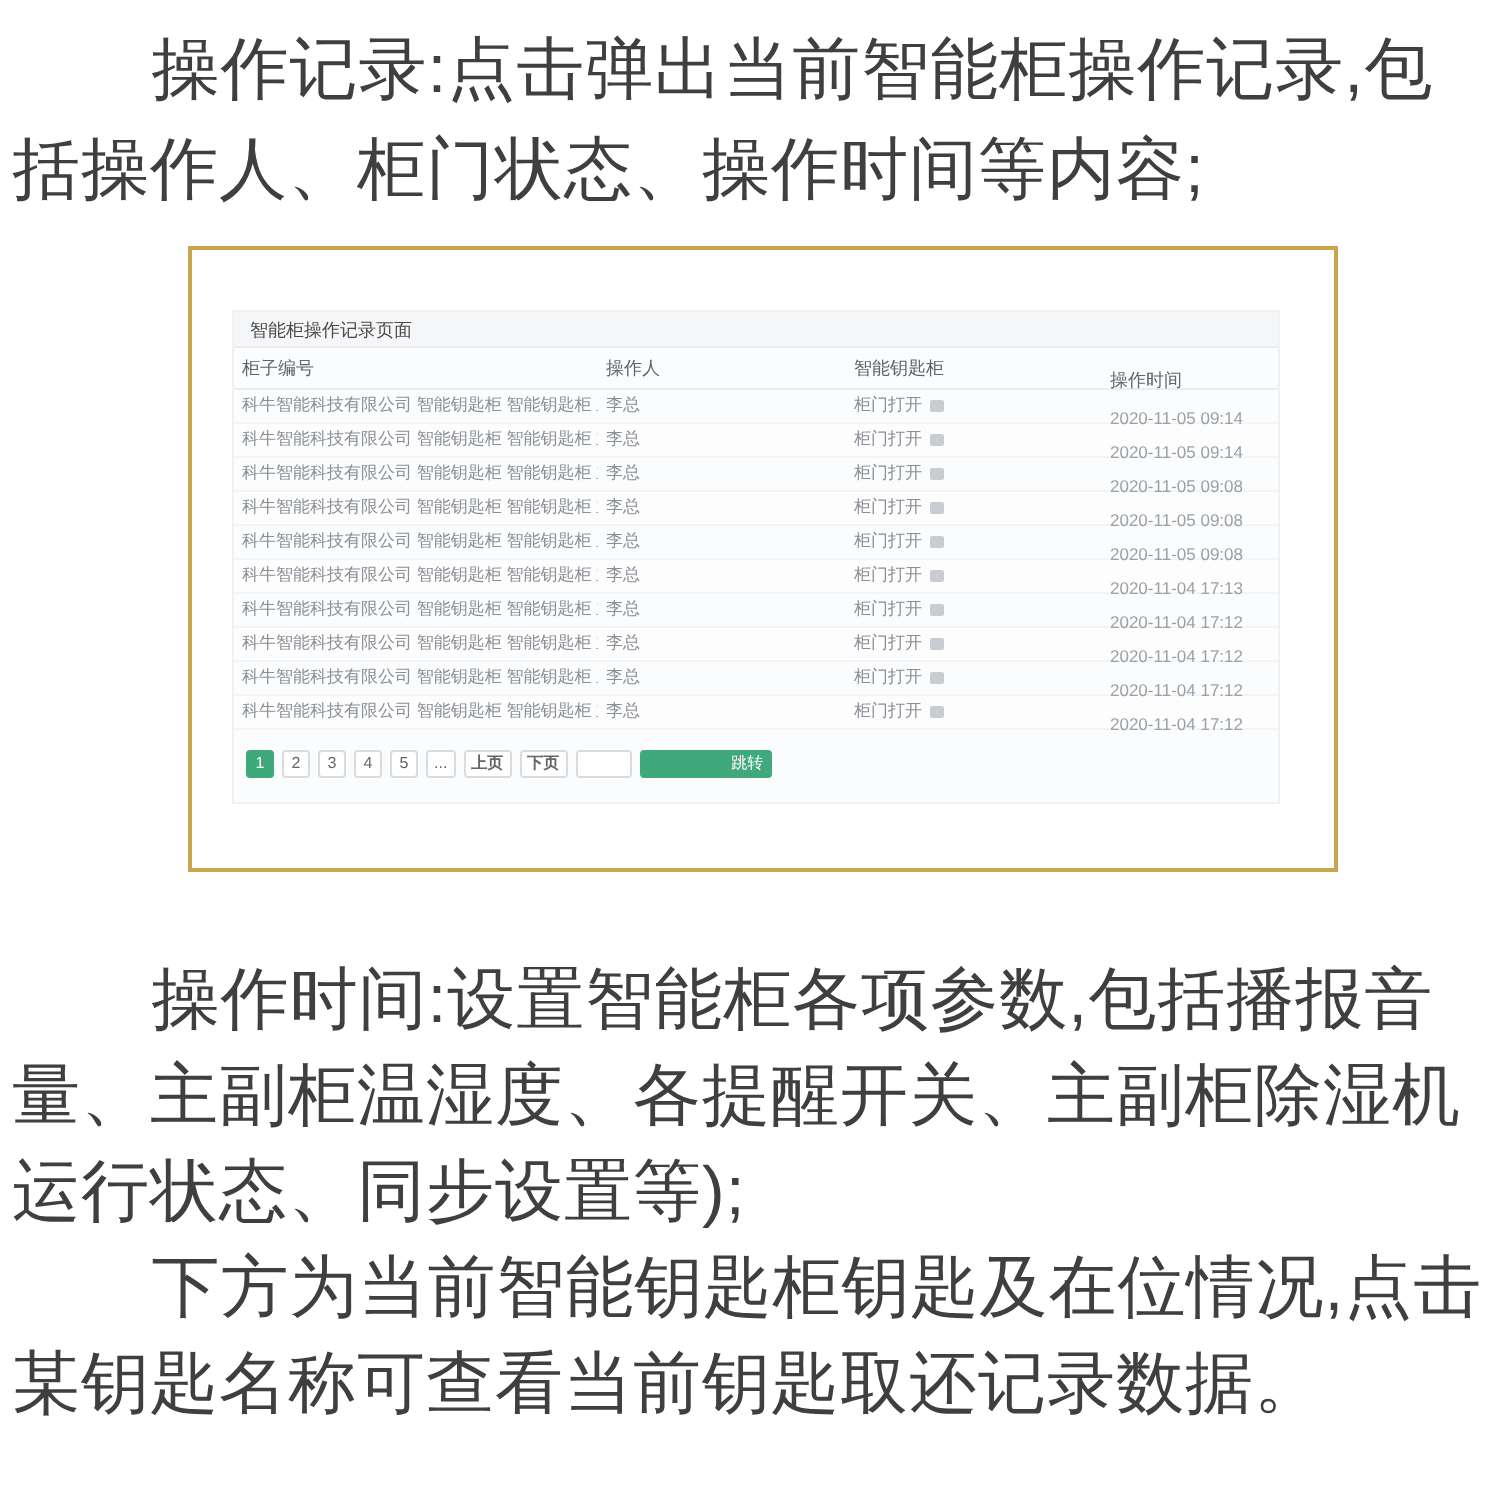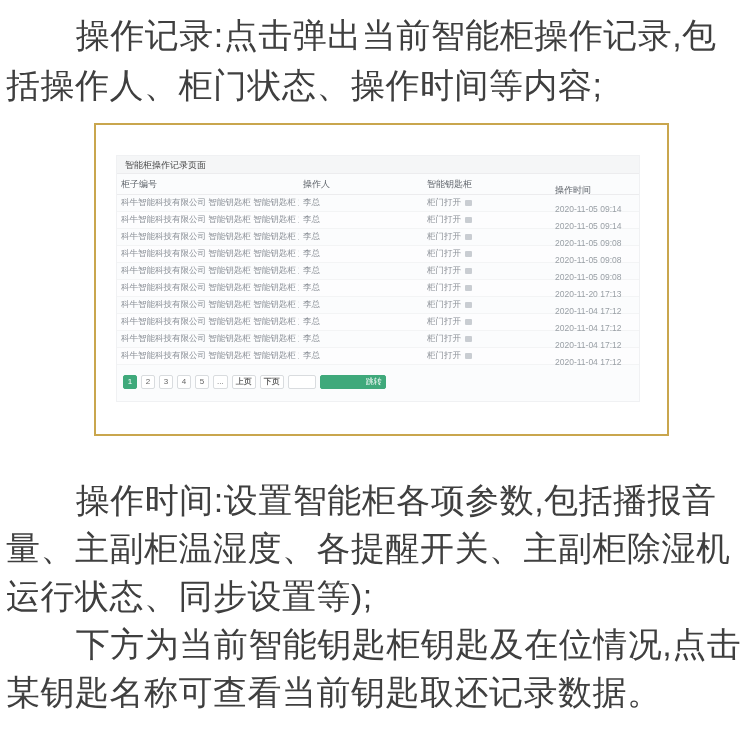--- a/index.html
+++ b/index.html
@@ -106,21 +106,21 @@
             </div>
           <div class="td c4">2020-11-05 09:08</div>
         </div>
         <div class="tr">
           <div class="td c1">科牛智能科技有限公司 智能钥匙柜 智能钥匙柜 主柜—1</div>
           <div class="td c2">李总</div>
           <div class="td c3">
               <span>柜门打开</span>
               <span class="door-ic"></span>
             </div>
-          <div class="td c4">2020-11-20 17:13</div>
+          <div class="td c4">2020-11-04 17:13</div>
         </div>
         <div class="tr">
           <div class="td c1">科牛智能科技有限公司 智能钥匙柜 智能钥匙柜 主柜—1</div>
           <div class="td c2">李总</div>
           <div class="td c3">
               <span>柜门打开</span>
               <span class="door-ic"></span>
             </div>
           <div class="td c4">2020-11-04 17:12</div>
         </div>

